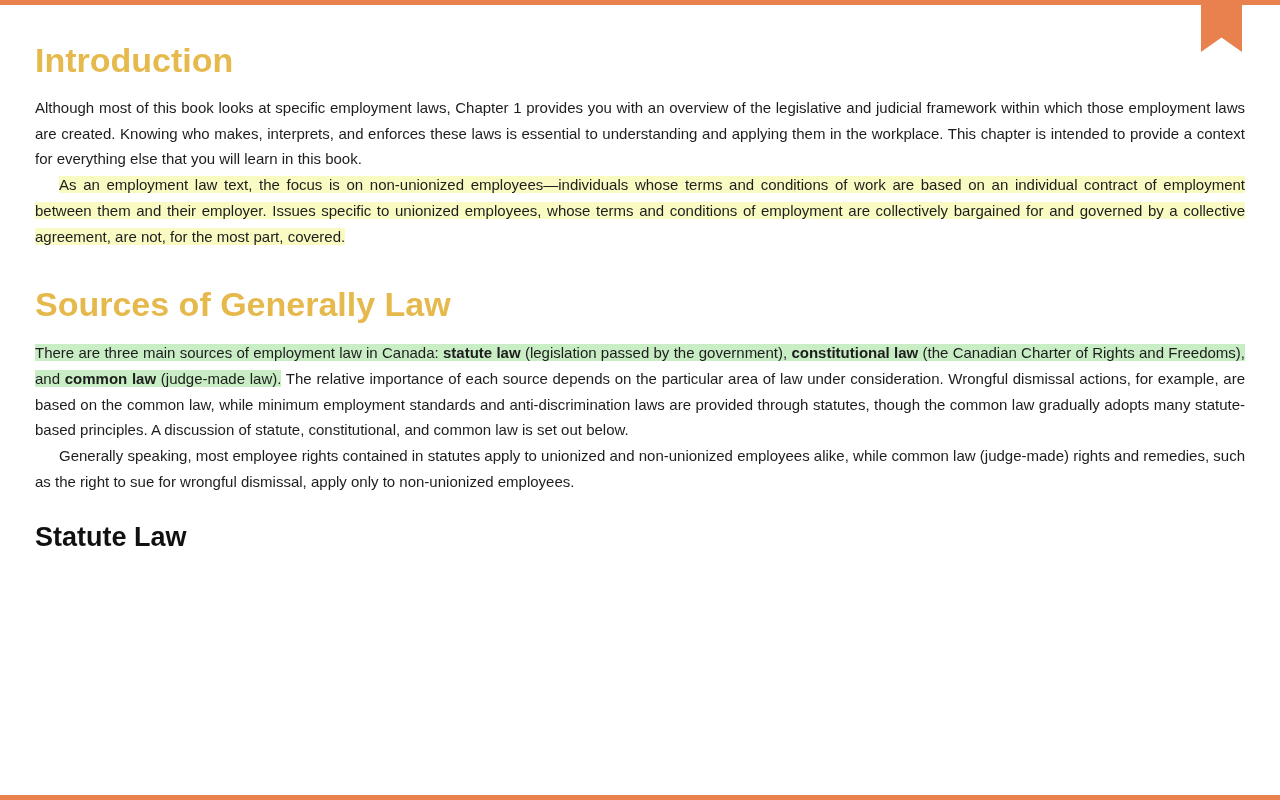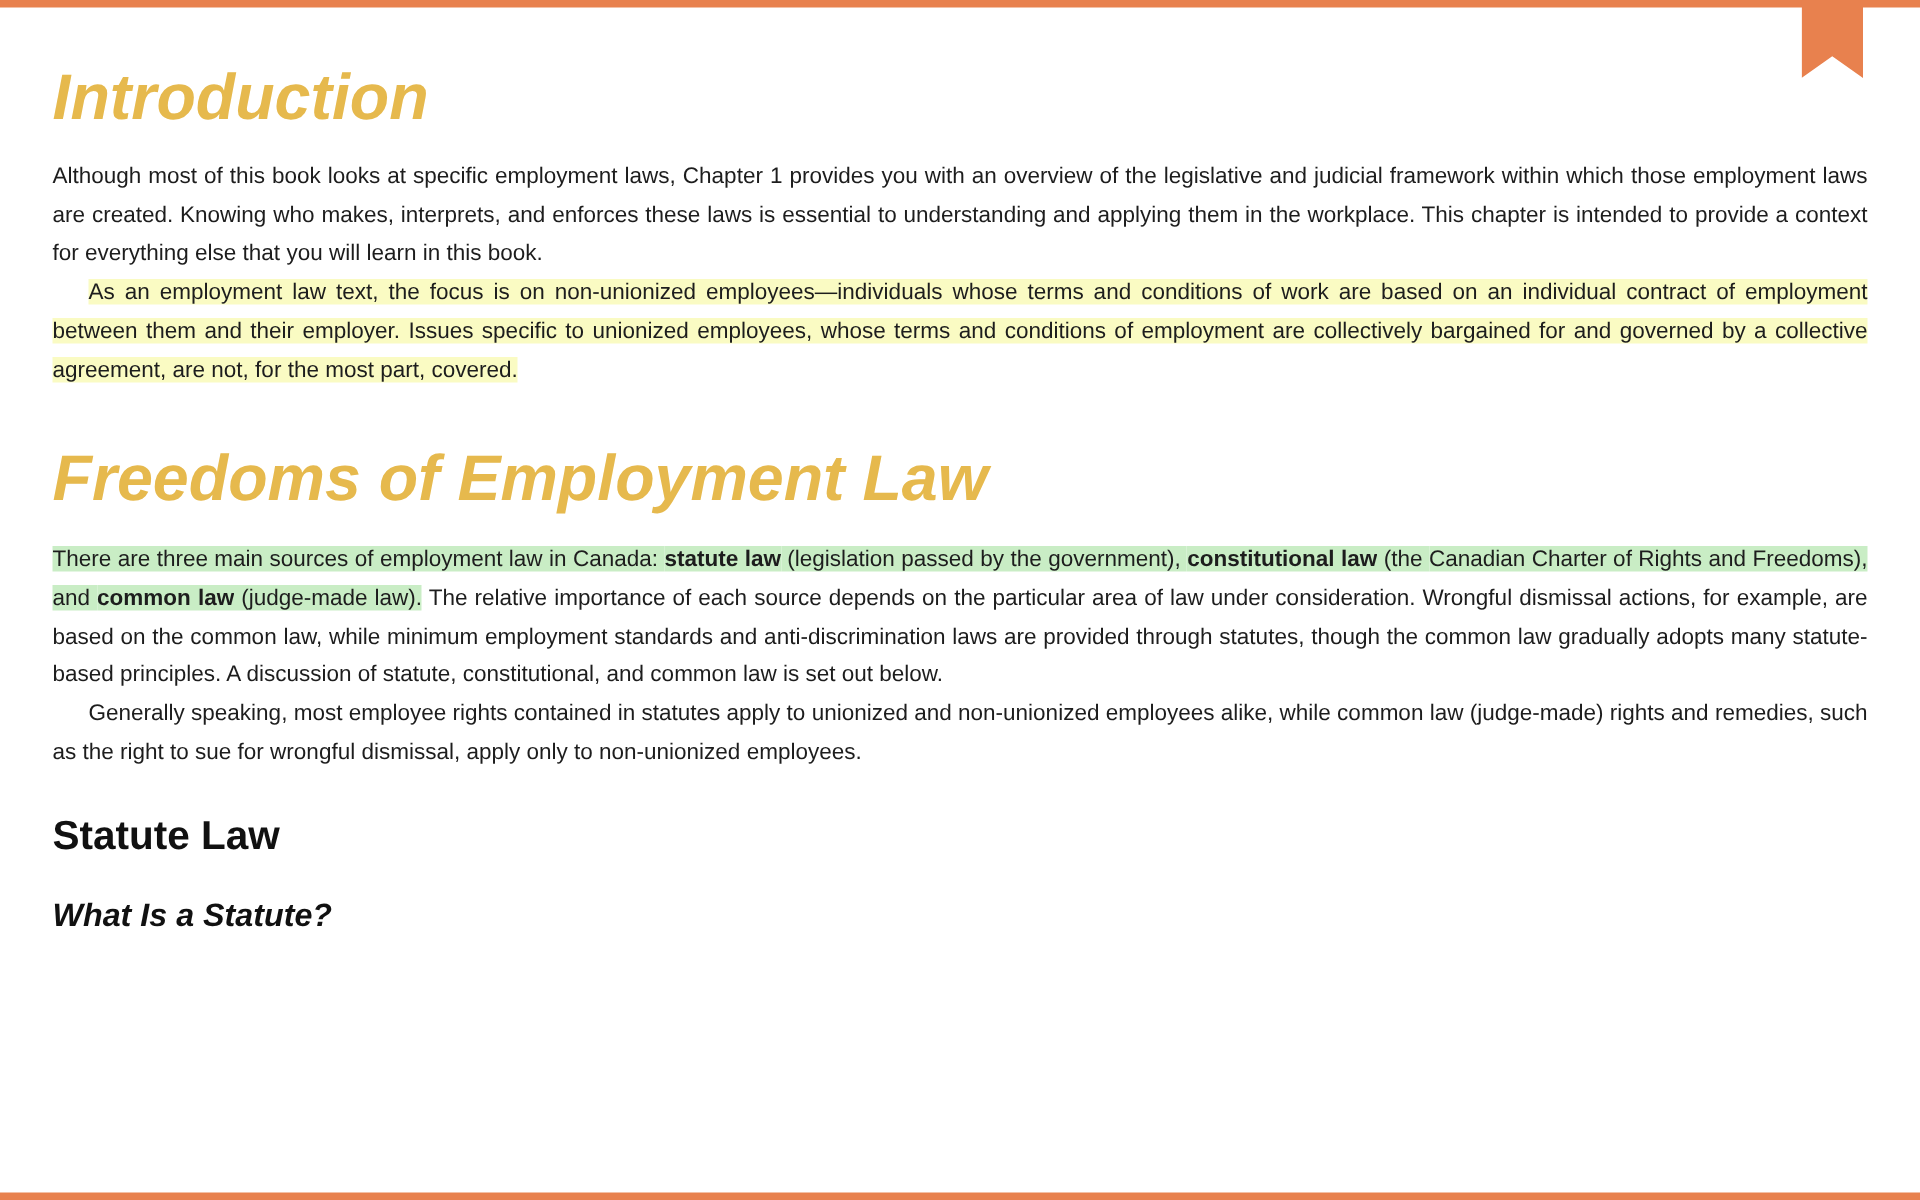--- a/index.html
+++ b/index.html
@@ -21,23 +21,23 @@
   .bookmark {
     position: absolute; top: 0; right: 38px; width: 41px; height: 52px;
     background: var(--bookmark-orange, #e8814e);
     clip-path: polygon(0 0, 100% 0, 100% 100%, 50% 72%, 0 100%);
     cursor: pointer;
   }
   .content {
     position: absolute; left: 35px; right: 35px; top: 0;
   }
   h1.gold {
-    font-size: 43px; font-weight: bold;
+    font-size: 34px; font-weight: bold;
     color: var(--heading-accent, #e6b94d);
-    margin-top: 41px; margin-bottom: 15px; font-style: italic;
+    margin-top: 41px; margin-bottom: 15px;
   }
   h1.gold.second { margin-top: 36px; margin-bottom: 16px; }
   p.body {
     font-size: 15px; line-height: 25.7px;
     text-align: justify; margin: 0;
   }
   p.indent { text-indent: 24px; }
   h2.black {
     font-size: 27px; font-weight: bold; color: #111;
     margin-top: 28px; margin-bottom: 0;
@@ -60,26 +60,25 @@
 <div class="bookmark"></div>
 
 <div class="content">
 
   <h1 class="gold">Introduction</h1>
 
   <p class="body"><span>Although most of this book looks at specific employment laws, Chapter 1 provides you with an overview of the legislative and judicial framework within which those employment laws are created. Knowing who makes, interprets, and enforces these laws is essential to understanding and applying them in the workplace. This chapter is intended to provide a context for everything else that you will learn in this book.</span></p>
 
   <p class="body indent"><span class="hl-yellow">As an employment law text, the focus is on non-unionized employees—individuals whose terms and conditions of work are based on an individual contract of employment between them and their employer. Issues specific to unionized employees, whose terms and conditions of employment are collectively bargained for and governed by a collective agreement, are not, for the most part, covered.</span></p>
 
-  <h1 class="gold second">Freedoms of Employment Law</h1>
+  <h1 class="gold second">Sources of Generally Law</h1>
 
   <p class="body"><span class="hl-green">There are three main sources of employment law in Canada: </span><span class="b hl-green">statute law</span><span class="hl-green"> (legislation passed by the government), </span><span class="b hl-green">constitutional law</span><span class="hl-green"> (the </span><span class="i hl-green">Canadian Charter of Rights and Freedoms</span><span class="hl-green">), and </span><span class="b hl-green">common law</span><span class="hl-green"> (judge-made law).</span><span> The relative importance of each source depends on the particular area of law under consideration. Wrongful dismissal actions, for example, are based on the common law, while minimum employment standards and anti-discrimination laws are provided through statutes, though the common law gradually adopts many statute-based principles. A discussion of statute, constitutional, and common law is set out below.</span></p>
 
   <p class="body indent"><span>Generally speaking, most employee rights contained in statutes apply to unionized and non-unionized employees alike, while common law (judge-made) rights and remedies, such as the right to sue for wrongful dismissal, apply only to non-unionized employees.</span></p>
 
   <h2 class="black">Statute Law</h2>
 
-  <h3 class="sub">What Is a Statute?</h3>
 
 
 </div>
 
 <div class="edge-bar bottom"></div>
 
 </body></html>

